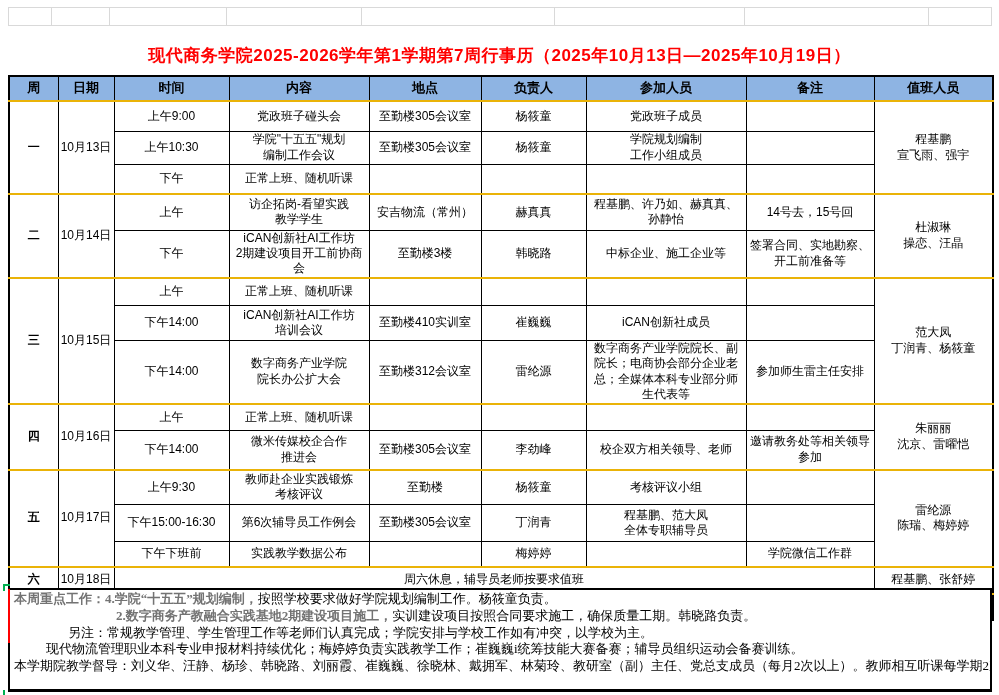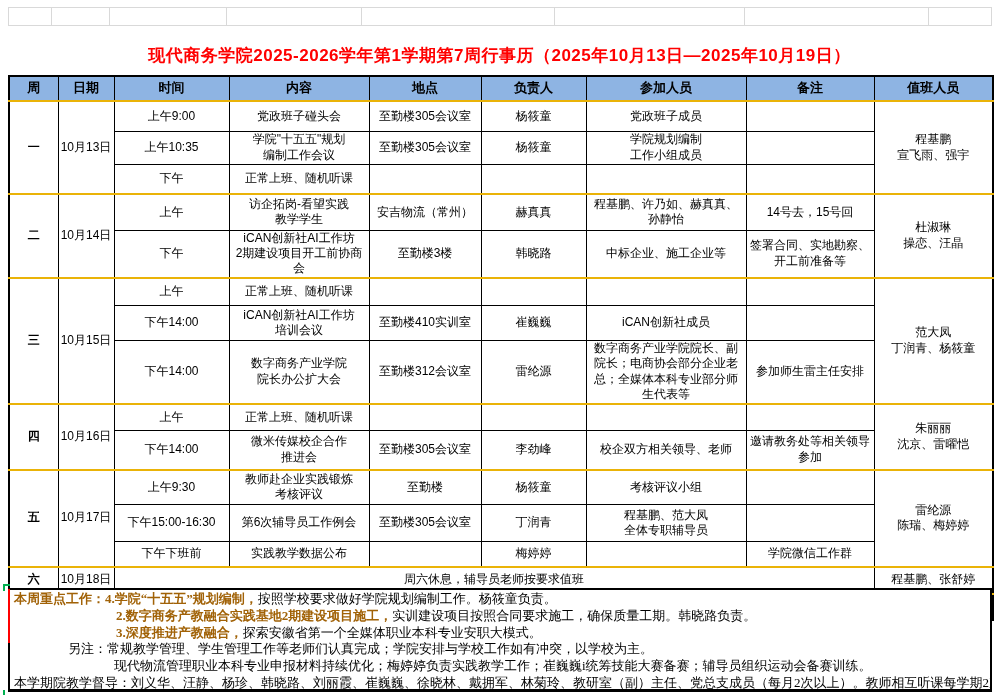--- a/index.html
+++ b/index.html
@@ -62,25 +62,25 @@
     position: absolute; left: 8px; top: 588px; width: 984px; height: 104px;
     border: 2px solid #000;
     border-bottom: 3px solid #000;
     font-family: "Liberation Serif", serif;
     font-size: 13px;
     line-height: 16.8px;
     padding-top: 1px;
     background: #fff;
   }
   .foot .ln { white-space: nowrap; overflow: hidden; }
-  .red { color: #a16207; font-weight: bold; }
+  .red { color: #737373; font-weight: bold; }
   .ind1 { padding-left: 4px; }
   .ind2 { padding-left: 106px; }
   .ind3 { padding-left: 58px; }
-  .ind4 { padding-left: 104px; }
+  .ind4 { padding-left: 36px; }
   .red-edge {
     position: absolute; left: 8px; top: 589px; width: 2px; height: 54px;
     background: #ff0000;
   }
   .corner-mark {
     position: absolute; width: 7px; height: 7px;
   }
   .corner-mark.tl { left: 3px; top: 584px; border-left: 2px solid #00B050; border-top: 2px solid #00B050; }
   .corner-mark.bl { left: 3px; top: 690px; border-left: 2px solid #00B050; border-bottom: 2px solid #00B050; }
 </style>
@@ -134,21 +134,21 @@
       <td>上午9:00</td>
       <td>党政班子碰头会</td>
       <td>至勤楼305会议室</td>
       <td>杨筱童</td>
       <td>党政班子成员</td>
       <td></td>
       <td rowspan="3">程基鹏
 宣飞雨、强宇</td>
     </tr>
     <tr style="height:33px">
-      <td>上午10:35</td>
+      <td>上午10:30</td>
       <td>学院"十五五"规划
 编制工作会议</td>
       <td>至勤楼305会议室</td>
       <td>杨筱童</td>
       <td>学院规划编制
 工作小组成员</td>
       <td></td>
     </tr>
     <tr style="height:30px">
       <td>下午</td>
@@ -283,23 +283,20 @@
   </tbody>
     </table>
 
   <div class="foot">
     <div class="ln ind1">
       <span class="red">本周重点工作：</span><span class="red">4.学院“十五五”规划编制，</span><span>按照学校要求做好学院规划编制工作。杨筱童负责。</span>
     </div>
     <div class="ln ind2">
       <span class="red">2.数字商务产教融合实践基地2期建设项目施工，</span><span>实训建设项目按照合同要求施工，确保质量工期。韩晓路负责。</span>
     </div>
-    <div class="ln ind2">
-      <span class="red">3.深度推进产教融合，</span><span>探索安徽省第一个全媒体职业本科专业安职大模式。</span>
-    </div>
     <div class="ln ind3">
       <span>另注：</span><span>常规教学管理、学生管理工作等老师们认真完成；学院安排与学校工作如有冲突，以学校为主。</span>
     </div>
     <div class="ln ind4">
       <span>现代物流管理职业本科专业申报材料持续优化；梅婷婷负责实践教学工作；崔巍巍i统筹技能大赛备赛；辅导员组织运动会备赛训练。</span>
     </div>
     <div class="ln ind1">
       <span>本学期院教学督导：刘义华、汪静、杨珍、韩晓路、刘丽霞、崔巍巍、徐晓林、戴拥军、林菊玲、教研室（副）主任、党总支成员（每月2次以上）。教师相互听课每学期2次以上</span>
     </div>
   </div>

